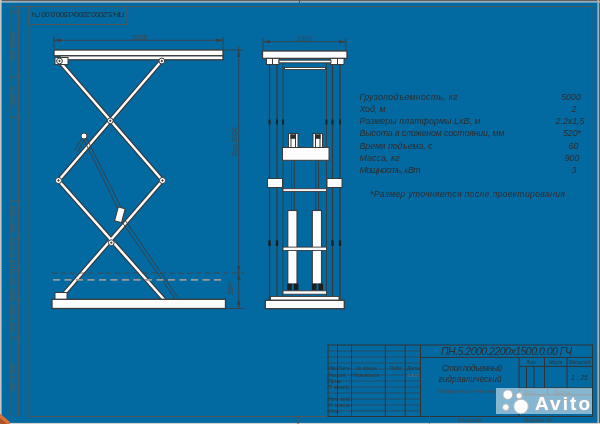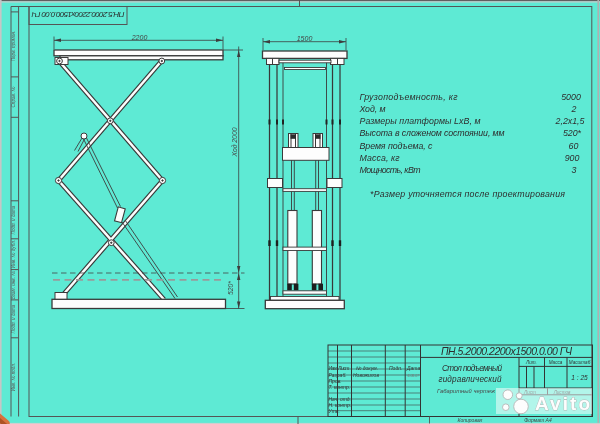--- a/index.html
+++ b/index.html
@@ -1,16 +1,16 @@
 <!DOCTYPE html>
 <html><head>
 <meta charset="utf-8">
 <style>
   html,body{margin:0;padding:0;background:#fdfdfd;}
-  #page{position:relative;width:600px;height:424px;overflow:hidden;background:#5eead4;}
+  #page{position:relative;width:600px;height:424px;overflow:hidden;background:#0369a1;}
   #page svg{filter:blur(0.3px);}
   svg{display:block;}
   text{font-family:"Liberation Sans", sans-serif;}
 </style>
 </head>
 <body>
 <div id="page">
 <svg width="600" height="424" viewBox="0 0 600 424">
 <defs>
   <filter id="soft" x="-20%" y="-20%" width="140%" height="140%">

